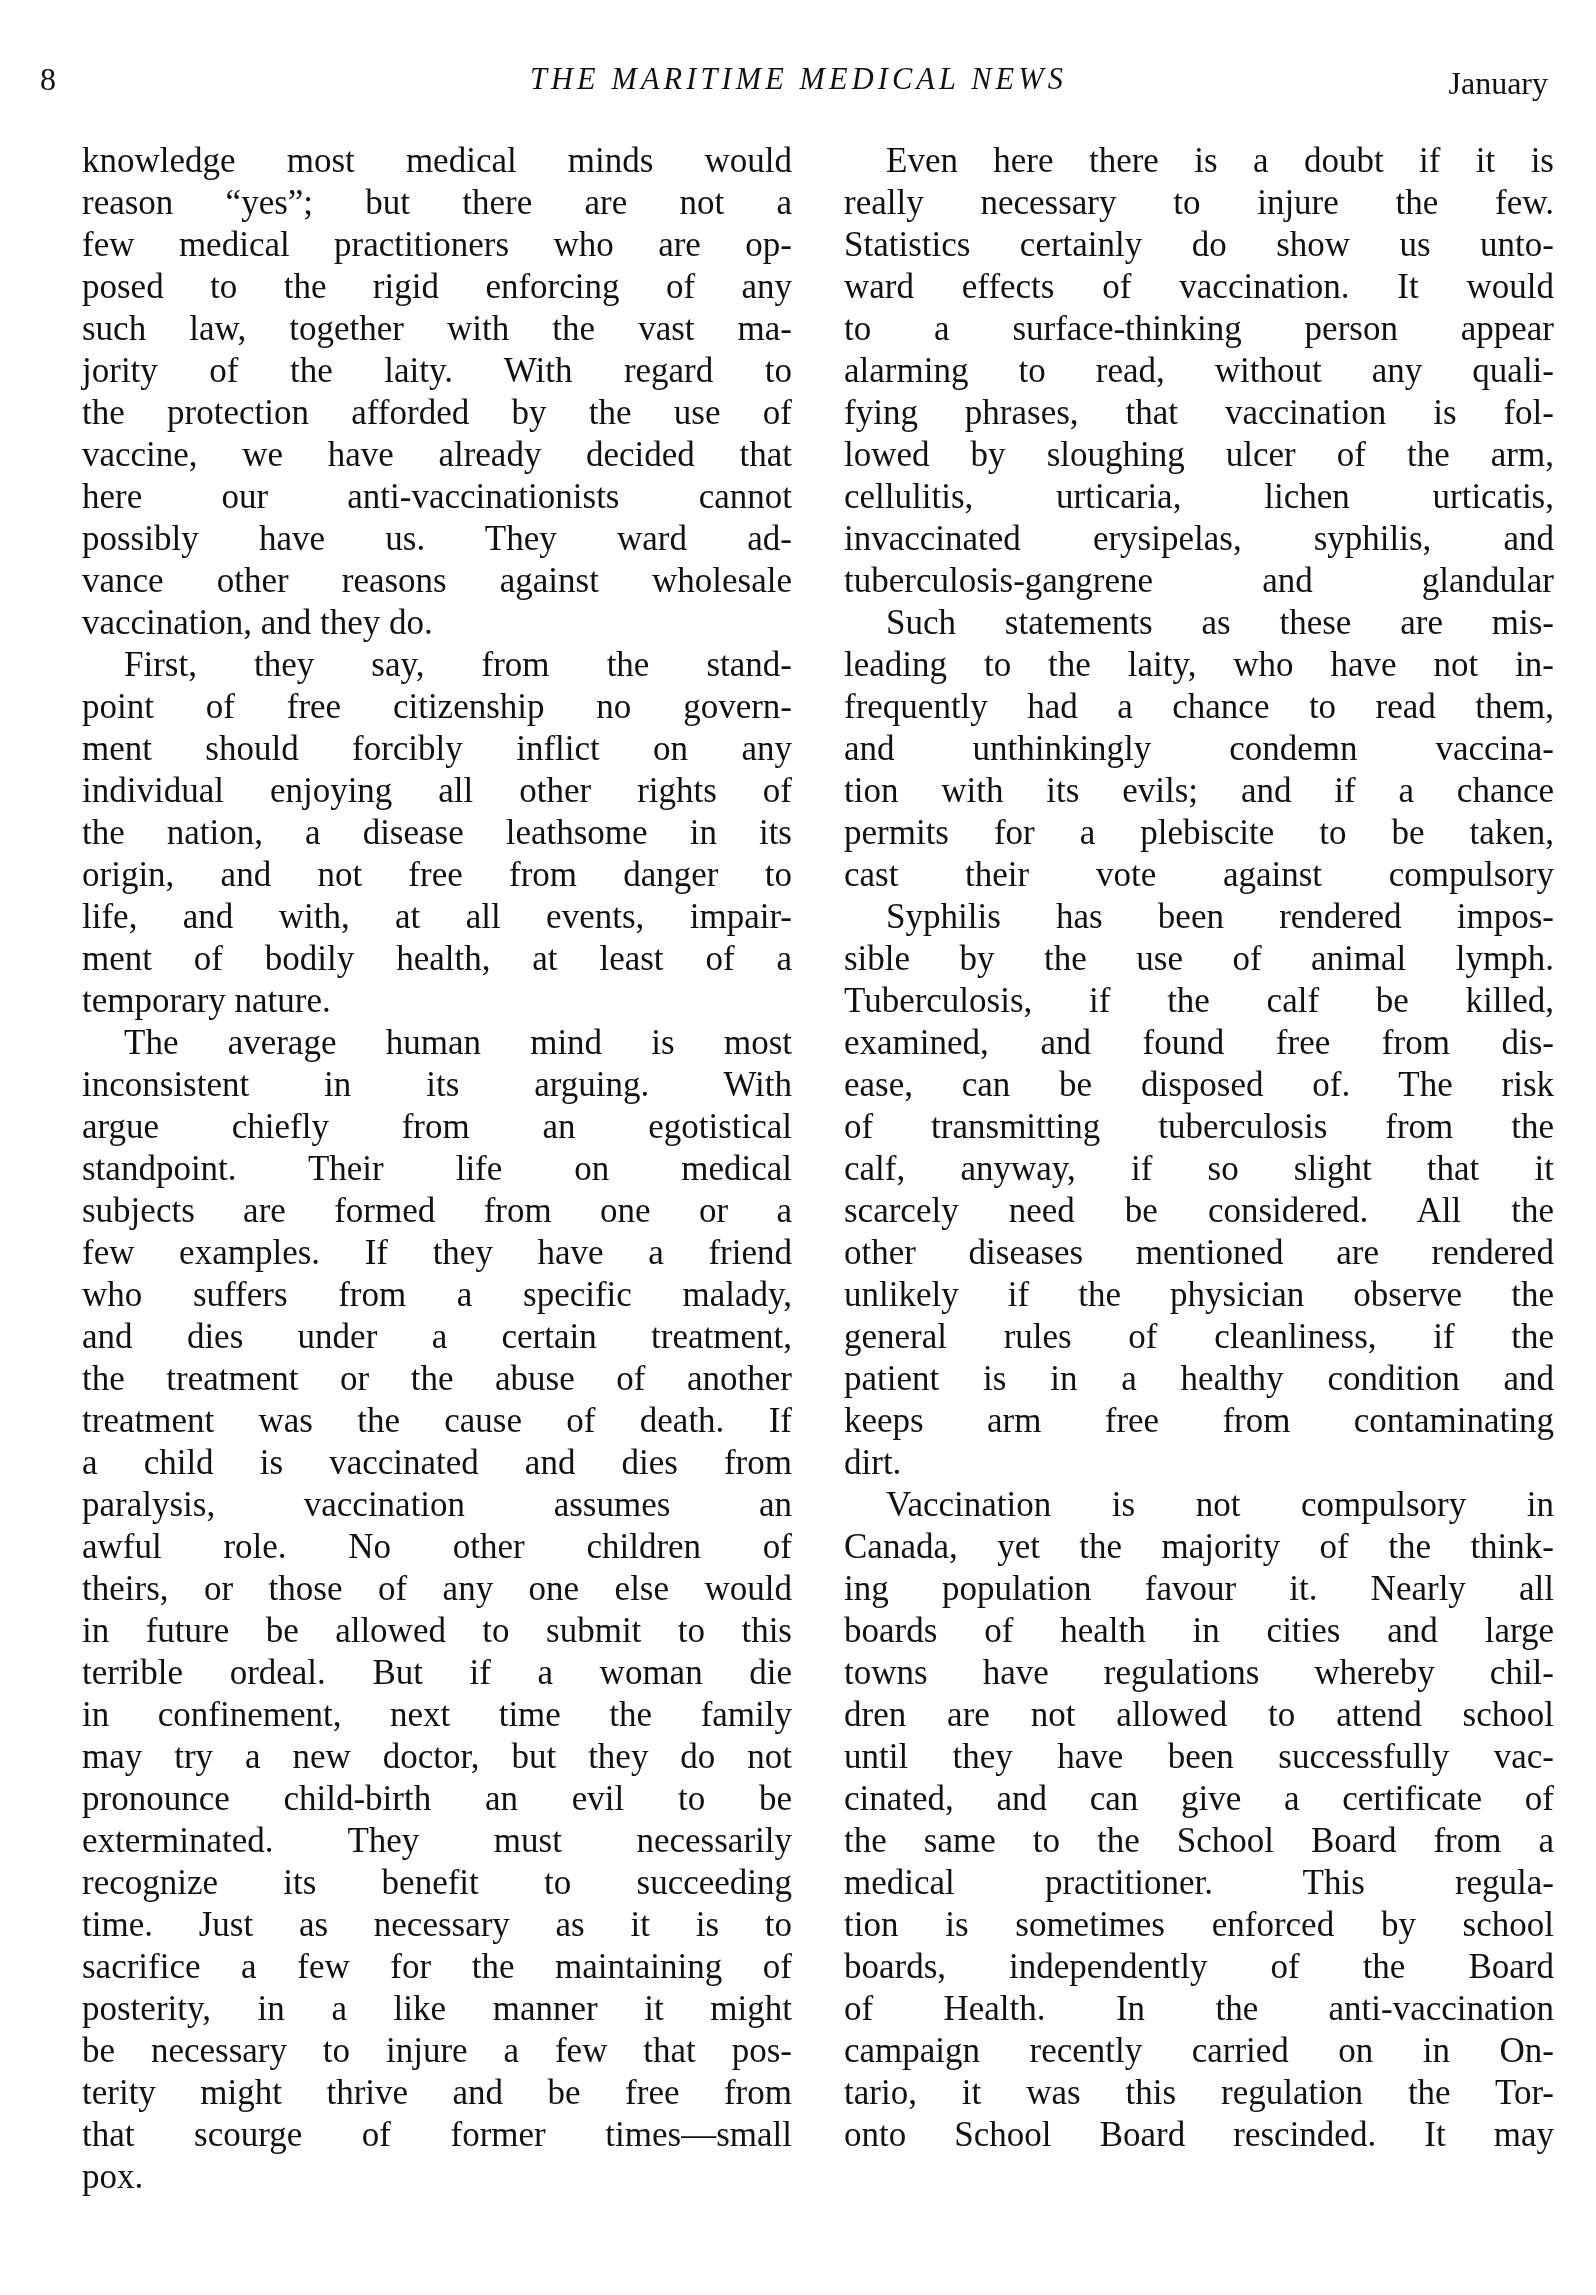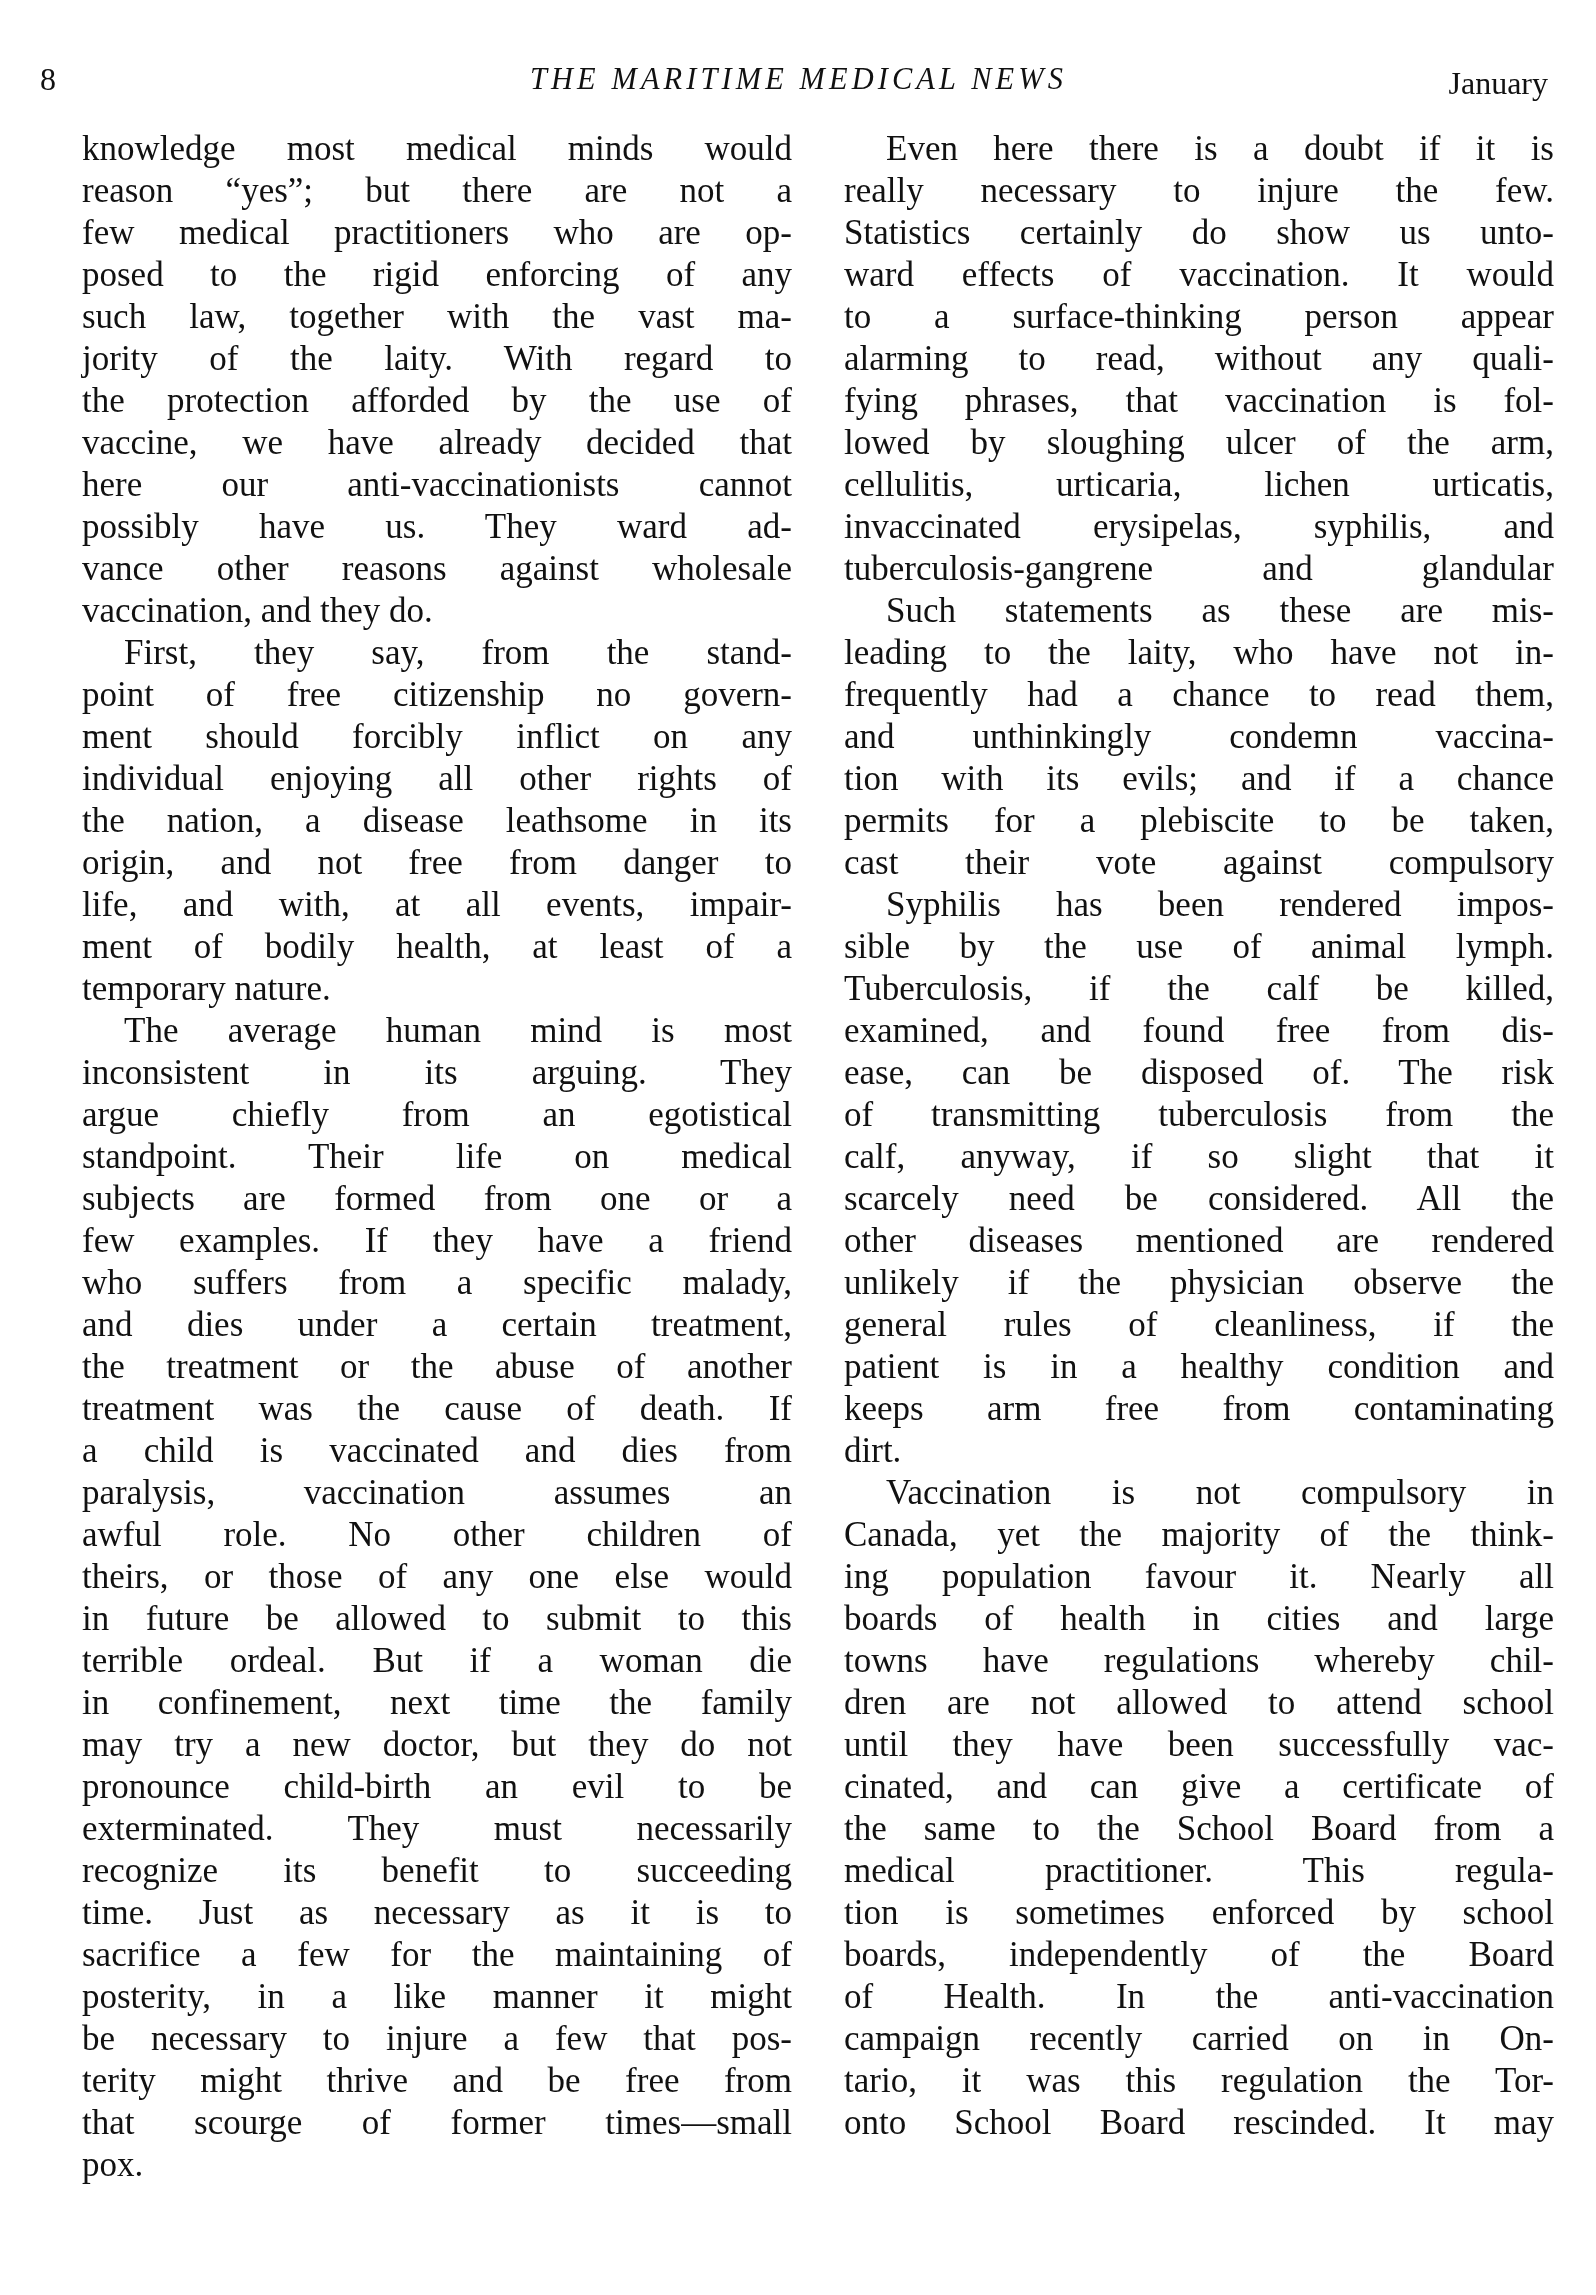--- a/index.html
+++ b/index.html
@@ -3,21 +3,21 @@
 <meta charset="utf-8">
 <style>
   html, body { margin: 0; padding: 0; background: #ffffff; }
   body { width: 1597px; height: 2295px; position: relative; overflow: hidden;
          font-family: "Liberation Serif", "DejaVu Serif", serif; color: #111111; }
   .header { position: absolute; top: 61px; left: 0; width: 1597px; height: 42px; }
   .page-num { position: absolute; left: 40px; top: 0; font-size: 32px; }
   .journal-title { position: absolute; left: 0; width: 1597px; top: 0; text-align: center;
                    font-style: italic; font-size: 31px; letter-spacing: 4.2px; transform: scaleX(0.98); }
   .month { position: absolute; right: 49px; top: 4.2px; font-size: 32px; }
-  .column { position: absolute; top: 128px; }
+  .column { position: absolute; top: 140px; }
   .col-left { left: 82px; width: 710px; }
   .col-right { left: 832px; width: 710px; margin-left: 12px; }
   .line { display: block; height: 42px; line-height: 42px; font-size: 35px;
           text-align: justify; text-align-last: justify; white-space: nowrap; overflow: visible; }
   .line.last { text-align-last: left; }
   .line.indent { padding-left: 42px; }
 </style>
 </head>
 <body>
 
@@ -43,21 +43,21 @@
     <div class="line indent">First, they say, from the stand-</div>
     <div class="line">point of free citizenship no govern-</div>
     <div class="line">ment should forcibly inflict on any</div>
     <div class="line">individual enjoying all other rights of</div>
     <div class="line">the nation, a disease leathsome in its</div>
     <div class="line">origin, and not free from danger to</div>
     <div class="line">life, and with, at all events, impair-</div>
     <div class="line">ment of bodily health, at least of a</div>
     <div class="line last">temporary nature.</div>
     <div class="line indent">The average human mind is most</div>
-    <div class="line">inconsistent in its arguing.  They</div>
+    <div class="line">inconsistent in its arguing.  With</div>
     <div class="line">argue chiefly from an egotistical</div>
     <div class="line">standpoint.  Their life on medical</div>
     <div class="line">subjects are formed from one or a</div>
     <div class="line">few examples.  If they have a friend</div>
     <div class="line">who suffers from a specific malady,</div>
     <div class="line">and dies under a certain treatment,</div>
     <div class="line">the treatment or the abuse of another</div>
     <div class="line">treatment was the cause of death.  If</div>
     <div class="line">a child is vaccinated and dies from</div>
     <div class="line">paralysis, vaccination assumes an</div>

